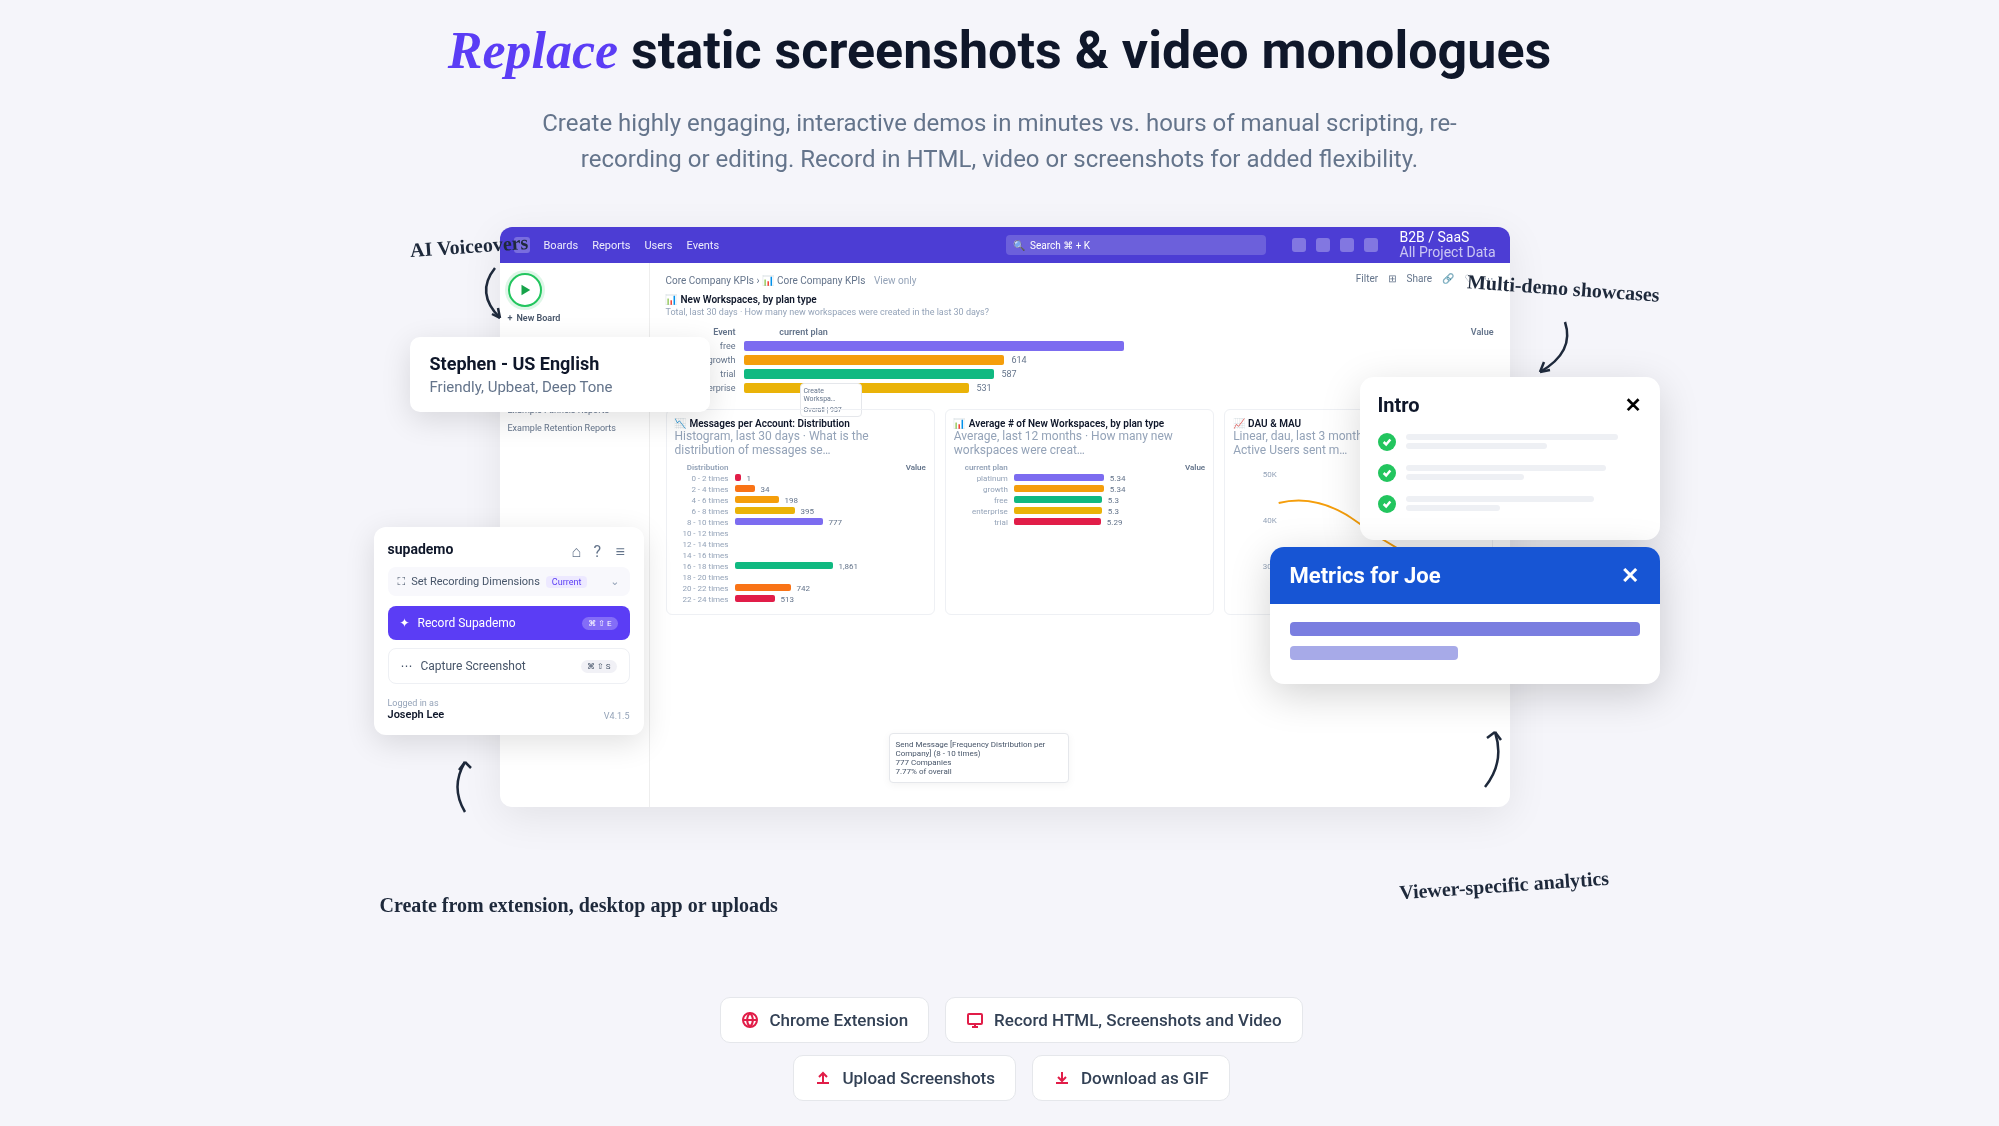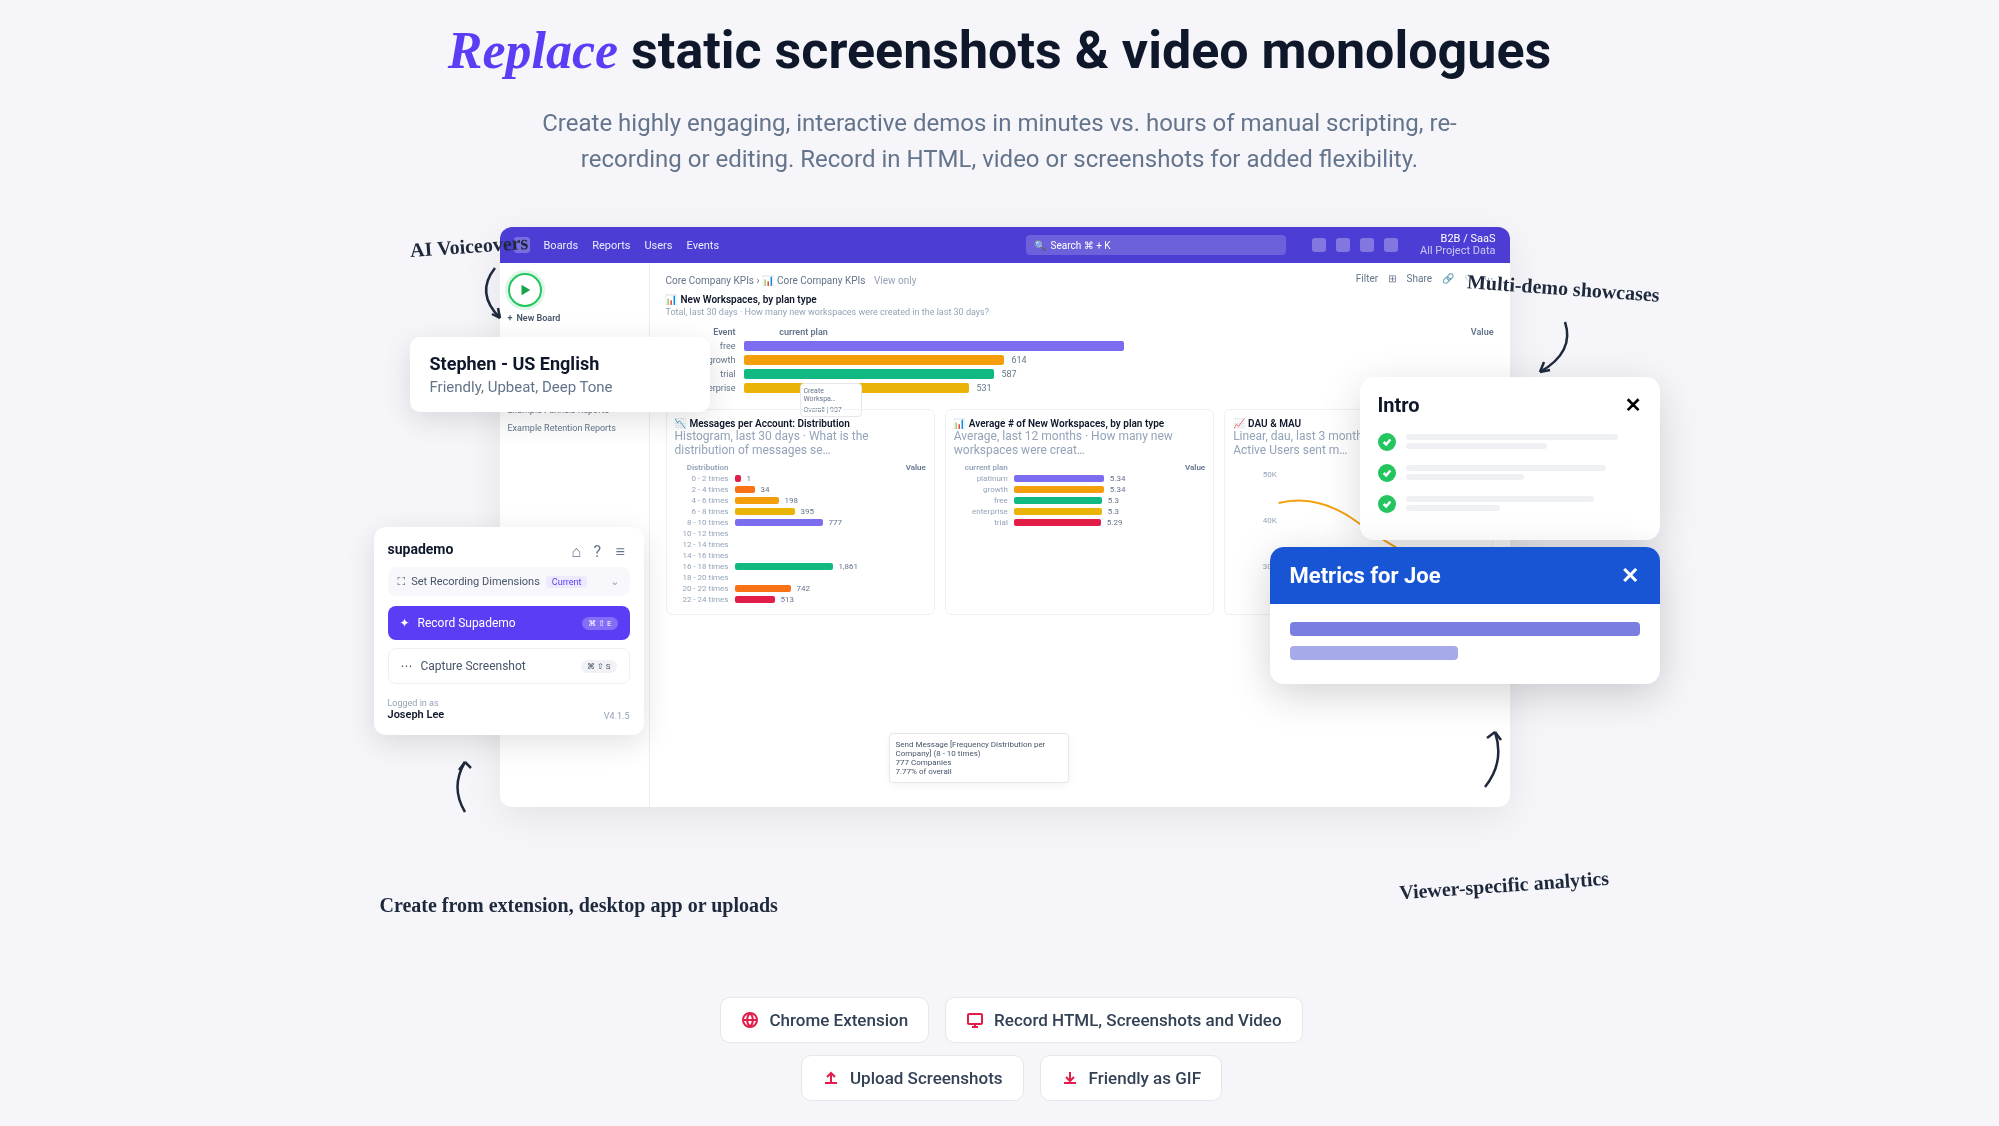--- a/index.html
+++ b/index.html
@@ -63,21 +63,21 @@
   width: 16px; height: 16px; background: rgba(255,255,255,0.25); border-radius: 3px;
 }
 .dash-top .navitem { opacity: 0.9; }
 .dash-top .search {
   margin-left: auto;
   width: 260px; height: 20px; background: rgba(255,255,255,0.18);
   border-radius: 4px; display: flex; align-items: center; padding: 0 8px; font-size: 10px;
 }
 .dash-top .righticons { margin-left: 12px; display: flex; gap: 10px; align-items: center; }
 .dash-top .righticons span { width: 14px; height: 14px; background: rgba(255,255,255,0.3); border-radius: 3px; }
-.dash-top .account { font-size: 11px; line-height: 1.1; text-align: right; margin-left: 8px; }
+.dash-top .account { font-size: 14px; line-height: 1.1; text-align: left; margin-left: 8px; }
 
 .dash-body { display: flex; height: calc(100% - 36px); }
 .dash-side {
   width: 150px; border-right: 1px solid #eee; padding: 10px 8px; font-size: 9px; color: #475569;
 }
 .dash-side .play {
   width: 34px; height: 34px; border-radius: 50%; border: 2px solid #22c55e; background:#fff;
   display:flex;align-items:center;justify-content:center; margin-bottom: 6px;
   box-shadow: 0 0 0 3px rgba(34,197,94,0.15);
 }
@@ -94,21 +94,21 @@
 
 .bar-row { display:flex; align-items:center; gap:8px; margin:4px 0; font-size:9px;}
 .bar-row .lbl { width:70px; text-align:right; color:#64748b;}
 .bar-row .bar { height:10px; border-radius:2px; }
 .bar-row .val { font-size:9px; color:#64748b;}
 
 .cards { display:flex; gap:10px; margin-top:16px;}
 .card { flex:1; border:1px solid #eef0f4; border-radius:6px; padding:8px; position:relative;}
 .card .ct { font-weight:600; font-size:10px; color:#0f172a;}
 .card .cs { font-size:12px; color:#94a3b8; margin-bottom:6px;}
-.mini-row { display:flex; align-items:center; gap:6px; margin:2px 0; font-size:8px;}
+.mini-row { display:flex; align-items:flex-start; gap:6px; margin:2px 0; font-size:8px;}
 .mini-row .mlbl{width:54px;text-align:right;color:#94a3b8;}
 .mini-row .mbar{height:7px;border-radius:2px;}
 .mini-row .mval{color:#64748b; font-size:8px;}
 
 .create-box { position:absolute; left:150px; top:120px; width:62px; height:34px; background:#fff; border:1px solid #e5e7eb; border-radius:4px; font-size:7px; padding:3px; color:#64748b; line-height:1.2;}
 
 .tooltip-box {
   position:absolute; left:222px; top:323px; width:180px; background:#fff; border:1px solid #e5e7eb;
   border-radius:4px; padding:6px; font-size:8px; color:#475569; box-shadow:0 2px 8px rgba(0,0,0,0.05);
 }
@@ -558,16 +558,16 @@
         </span>
         <span>Upload Screenshots</span>
       </div>
       <div class="fpill">
         <span class="ico">
           <svg viewBox="0 0 18 18">
             <path d="M9 3v9M5 8l4 4 4-4"></path>
             <path d="M3 14h12"></path>
           </svg>
         </span>
-        <span>Friendly as GIF</span>
+        <span>Download as GIF</span>
       </div>
     </div>
 </div>
 
 </body></html>

